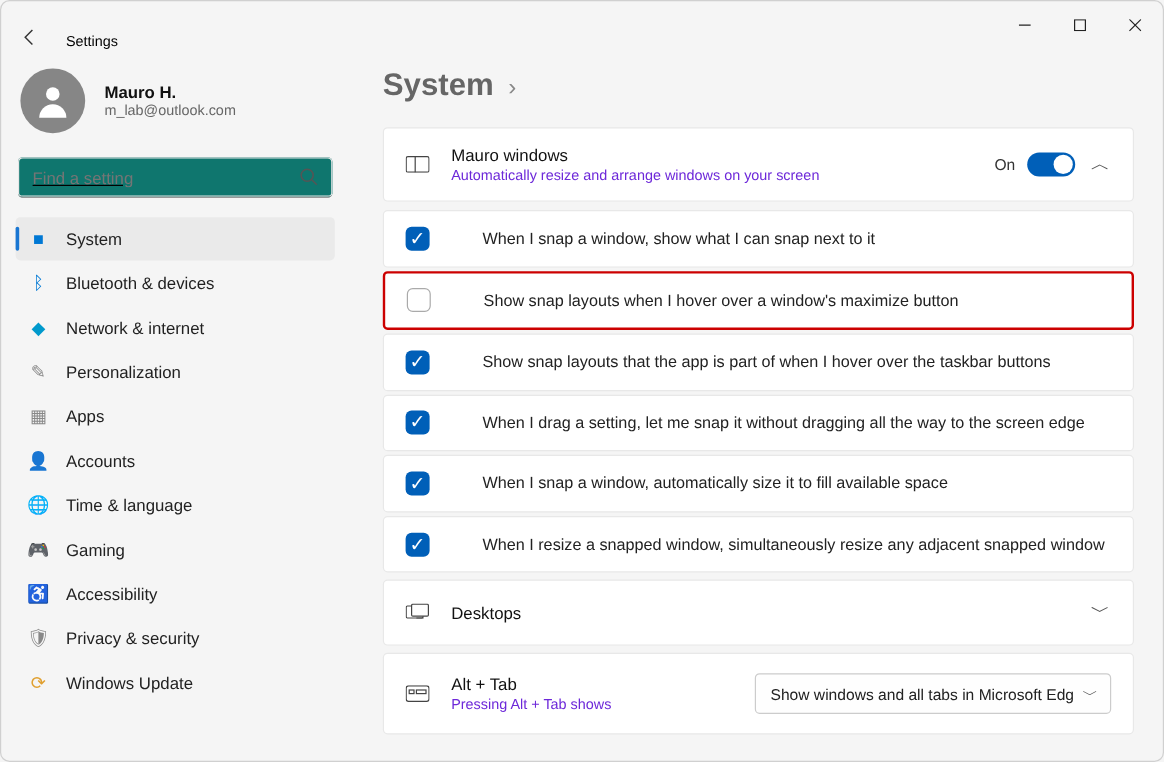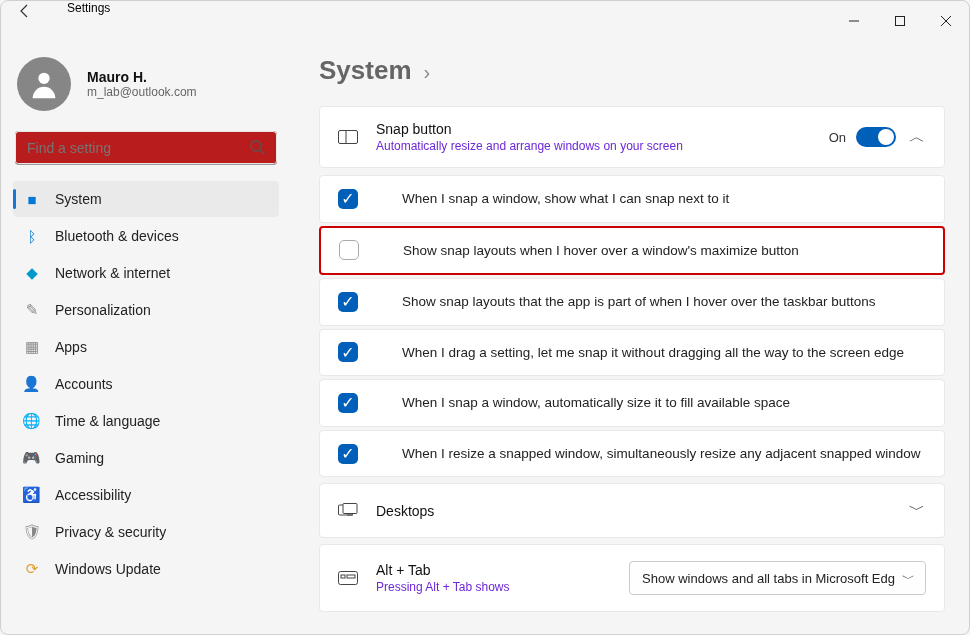--- a/index.html
+++ b/index.html
@@ -1,39 +1,39 @@
 <!DOCTYPE html>
 <html><head>
 <meta charset="utf-8">
 <style>
 * { box-sizing: border-box; margin: 0; padding: 0; font-family: "Segoe UI", sans-serif; }
 body { width: 970px; height: 635px; background: #f5f5f5; overflow: hidden; position: relative; border: 1px solid #d0d0d0; border-radius: 8px; }
 
 
-.titlebar { height: 40px; display: flex; align-items: flex-start; padding: 0 0 0 14px; gap: 12px; }
+.titlebar { height: 40px; display: flex; align-items: flex-end; padding: 0 0 0 14px; }
 .back-btn { width: 20px; height: 20px; display: flex; align-items: center; justify-content: center; cursor: pointer; }
 .titlebar-title { margin-left: 20px; font-size: 12px; color: #000; }
 .window-controls { margin-left: auto; display: flex; }
 .win-ctrl { width: 46px; height: 40px; display: flex; align-items: center; justify-content: center; cursor: pointer; }
 
 
 .main { display: flex; height: calc(100% - 40px); }
 .sidebar { width: 290px; padding: 8px 12px 0 12px; }
 .content { flex: 1; padding: 0 24px 0 28px; overflow: hidden; }
 
 
 .profile { display: flex; align-items: center; padding: 8px 4px 16px 4px; }
 .avatar { width: 54px; height: 54px; border-radius: 50%; background: #868686; display:flex; align-items:center; justify-content:center; color:#fff; font-size:28px; }
 .profile-text { margin-left: 16px; }
 .profile-name { font-size: 14px; font-weight: 600; color: #111; }
 .profile-email { font-size: 12px; color: #666; }
 
 
 .search { position: relative; margin: 4px 2px 16px 2px; }
-.search input { width: 100%; height: 34px; border: none; border-bottom: 1px solid #999; background: #b91c1c; border-radius: 4px; padding: 0 36px 0 12px; font-size: 14px; outline: none; box-shadow: inset 0 0 0 1px #e6e6e6; }
+.search input { width: 100%; height: 34px; border: none; border-bottom: 1px solid #999; background: #0f766e; border-radius: 4px; padding: 0 36px 0 12px; font-size: 14px; outline: none; box-shadow: inset 0 0 0 1px #e6e6e6; text-decoration: underline; }
 .search .icon { position: absolute; right: 12px; top: 8px; color: #555; }
 
 
 .nav { display: flex; flex-direction: column; gap: 1px; }
 .nav-item { display: flex; align-items: center; height: 36px; border-radius: 4px; padding: 0 10px; font-size: 14px; color: #222; cursor: pointer; position: relative; }
 .nav-item.active { background: #eaeaea; }
 .nav-item.active::before { content:""; position:absolute; left:0; top:8px; bottom:8px; width:3px; background:#1976d2; border-radius:2px; }
 .nav-icon { width: 18px; height: 18px; margin-right: 14px; display:flex; align-items:center; justify-content:center; font-size:15px; }
 
 
@@ -181,21 +181,21 @@
     <div class="card-group">
       <div class="card">
         <div class="card-header">
           <span class="lead-icon">
               <svg width="20" height="14" viewBox="0 0 20 14">
                 <rect x="0.5" y="0.5" width="19" height="13" rx="1.5" stroke="#444" fill="none"></rect>
                 <line x1="8" y1="0.5" x2="8" y2="13.5" stroke="#444"></line>
               </svg>
             </span>
           <div>
-            <div class="card-title">Snap button</div>
+            <div class="card-title">Mauro windows</div>
             <div class="card-sub">Automatically resize and arrange windows on your screen</div>
           </div>
           <div class="spacer"></div>
           <span class="toggle-label">On</span>
           <div class="toggle">
               <div class="knob"></div>
             </div>
           <span class="chev">︿</span>
         </div>
       </div>

